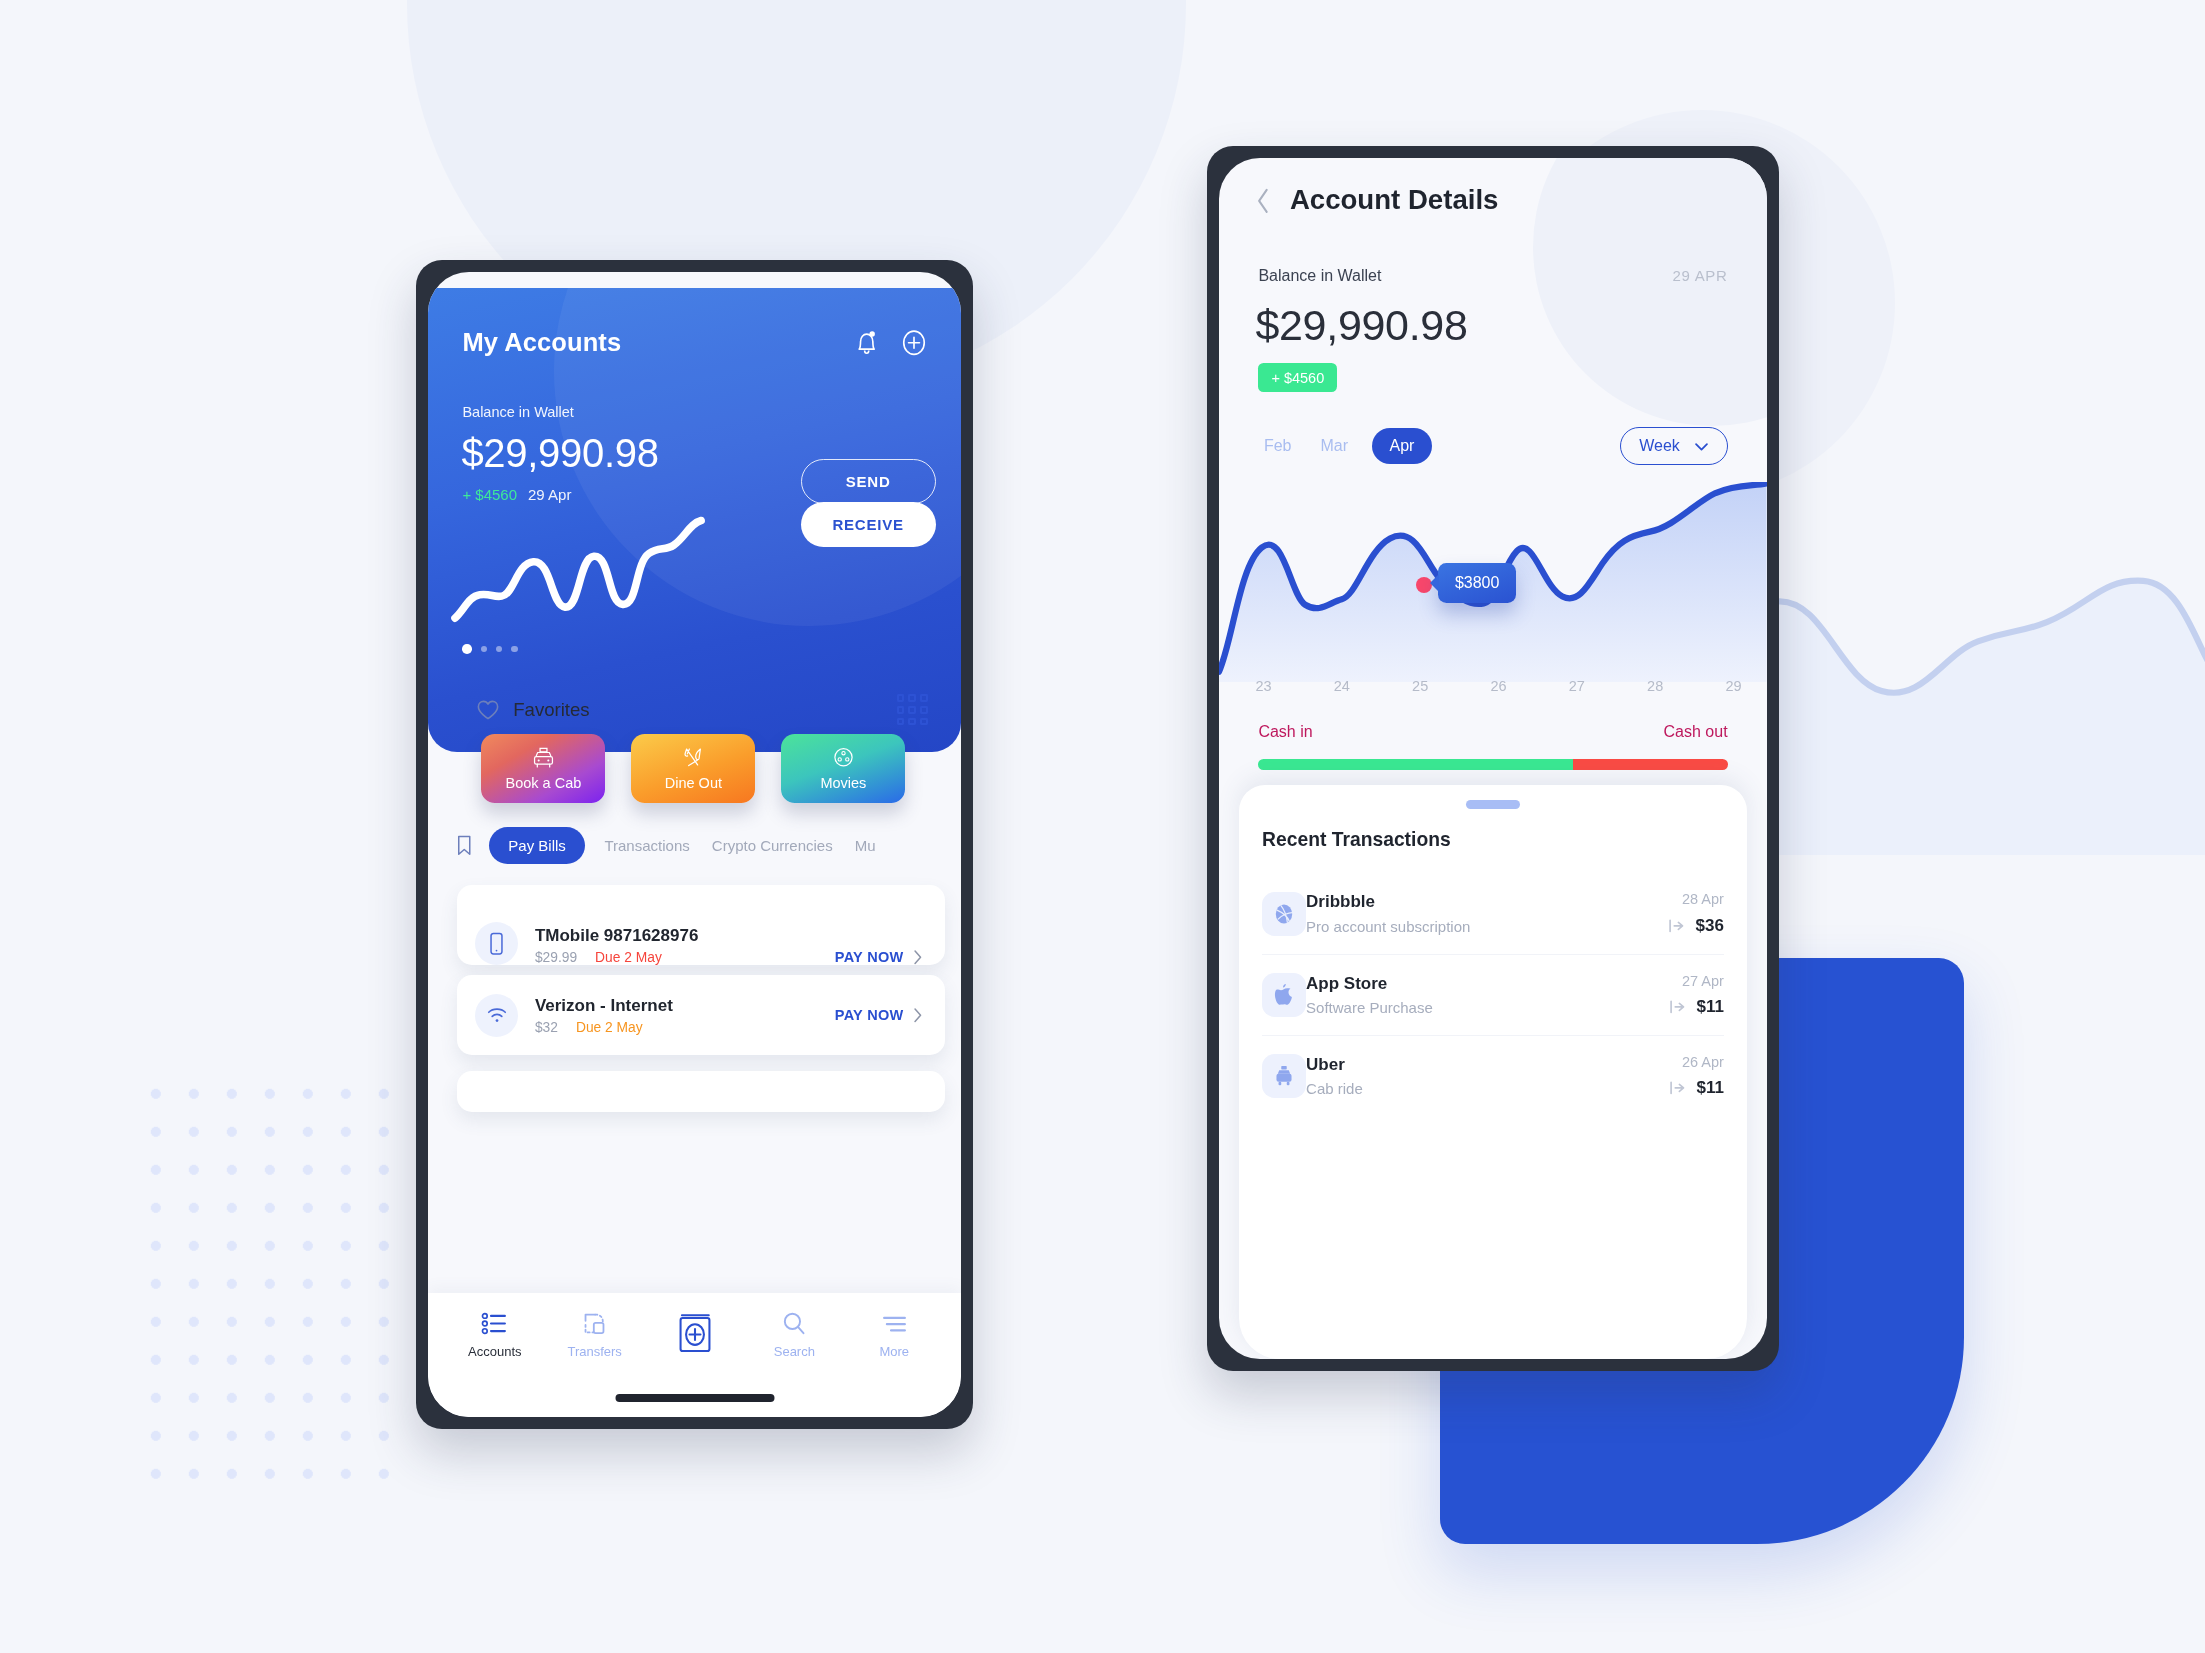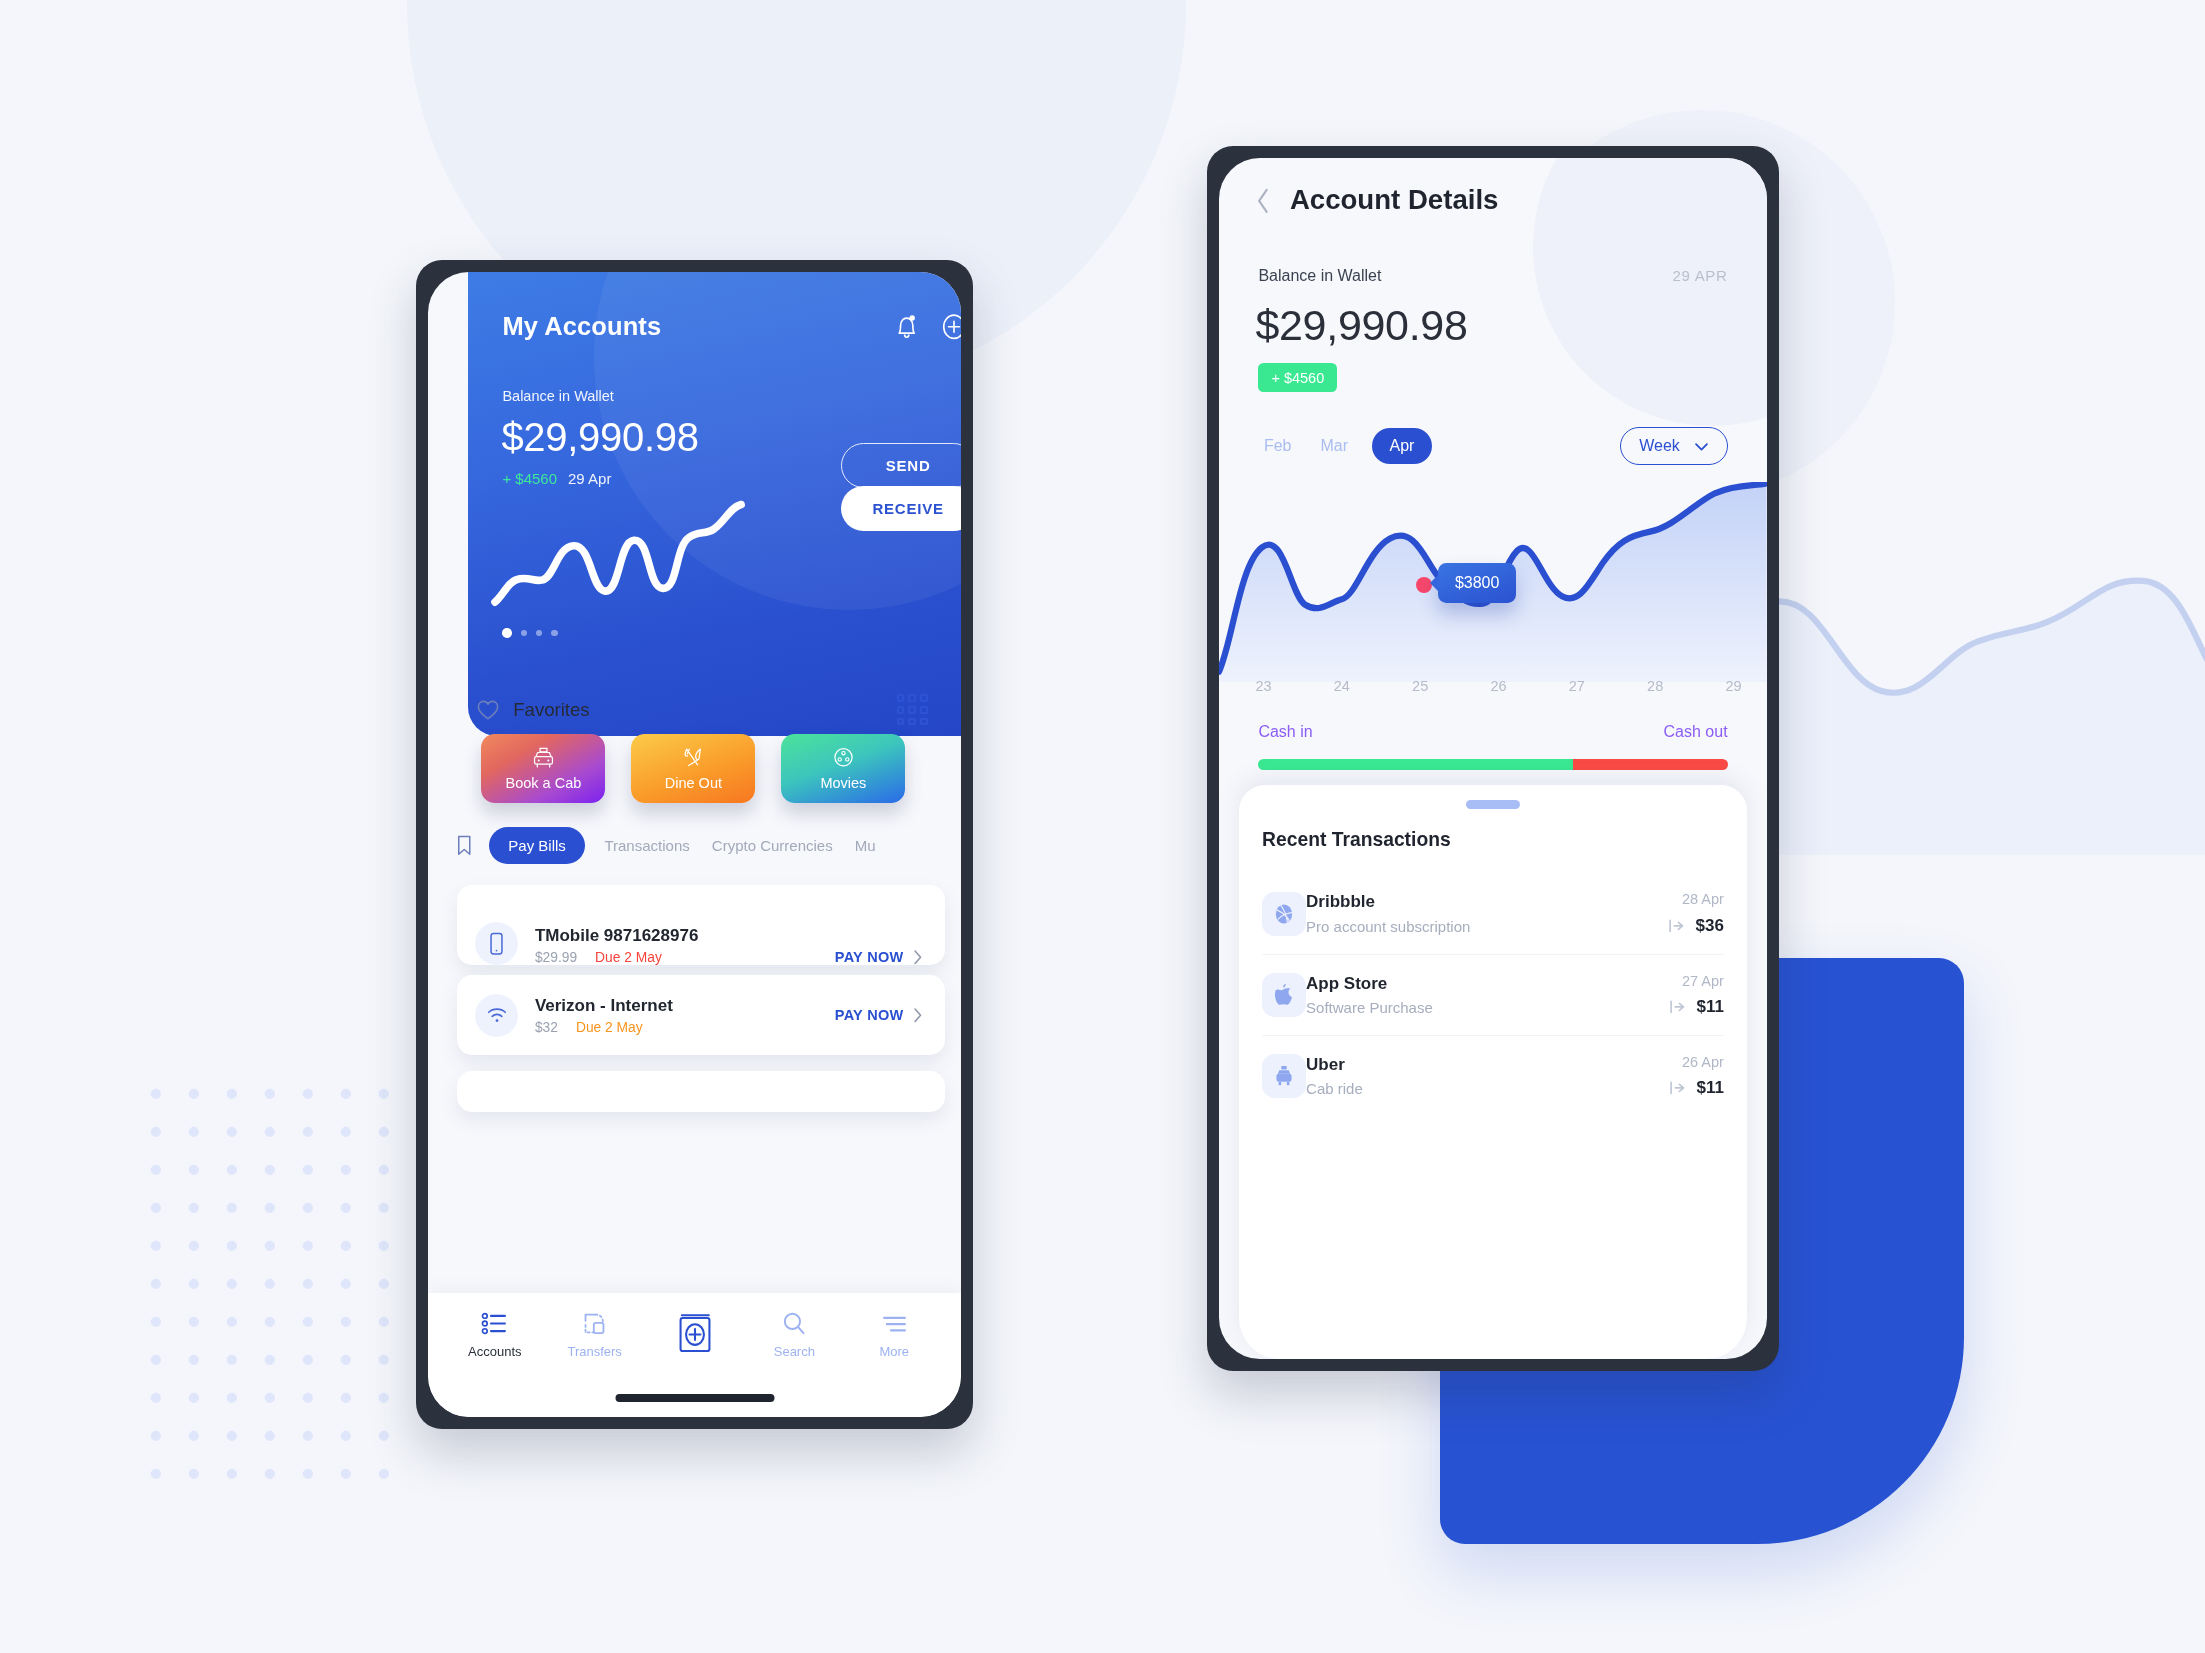--- a/index.html
+++ b/index.html
@@ -52,25 +52,24 @@
     position: absolute; left: 12.4px; top: 12.4px; right: 12.4px; bottom: 12.4px;
     background: #f7f8fc;
     border-radius: 41px;
     overflow: hidden;
   }
   #phone-left-full { left: 416px; top: 260px; width: 557px; height: 1169px; }
   #phone-right { left: 1207px; top: 146px;  width: 572px;  height: 1225px; }
 
   
   .blue-card {
-    position: absolute; left: 0; top: 0; width: 100%; height: 464px;
+    position: absolute; left: 0; top: 16px; width: 100%; height: 464px;
     background: linear-gradient(168deg, #3e7ce5 0%, #3566dd 38%, #2a50cf 72%, #2446c6 100%);
     border-radius: 0 0 29px 29px;
     overflow: hidden;
-    margin-left: 40px;
   }
   .blue-card-sheen {
     position: absolute; right: -103px; top: -172px;
     width: 510px; height: 510px; border-radius: 50%;
     background: rgba(255,255,255,.055);
   }
   .lp-head {
     position: absolute; left: 34px; top: 40px; right: 34px;
     display: flex; align-items: center; justify-content: space-between;
   }
@@ -225,21 +224,21 @@
     transform: translateY(-50%);
     border-top: 9px solid transparent; border-bottom: 9px solid transparent;
     border-right: 9px solid #3566dd;
   }
   .tip-dot {
     position: absolute; left: 197px; top: 419px;
     width: 16px; height: 16px; border-radius: 50%; background: #f8476b;
   }
   .cash-row {
     position: absolute; left: 39px; right: 39px; top: 565px;
-    display: flex; justify-content: space-between; font-size: 16px; color: #8b5cf6;
+    display: flex; justify-content: space-between; font-size: 16px; color: #be185d;
   }
   .cash-bar {
     position: absolute; left: 39px; right: 39px; top: 601px;
     height: 11px; border-radius: 5.5px; overflow: hidden; display: flex;
   }
   .cash-in { background: #3ae892; }
   .cash-out { background: #fa4b44; }
 
   .sheet {
     position: absolute; left: 19.3px; right: 19.3px; top: 627px; bottom: 0;

